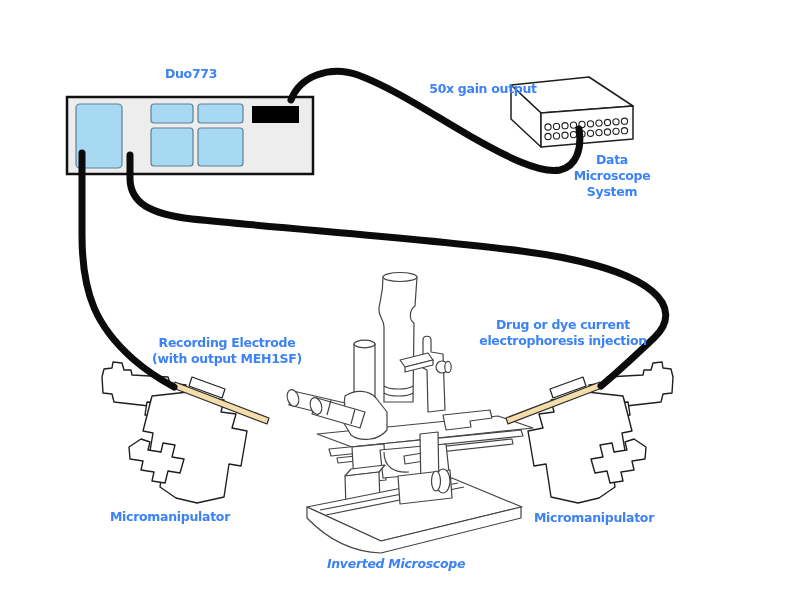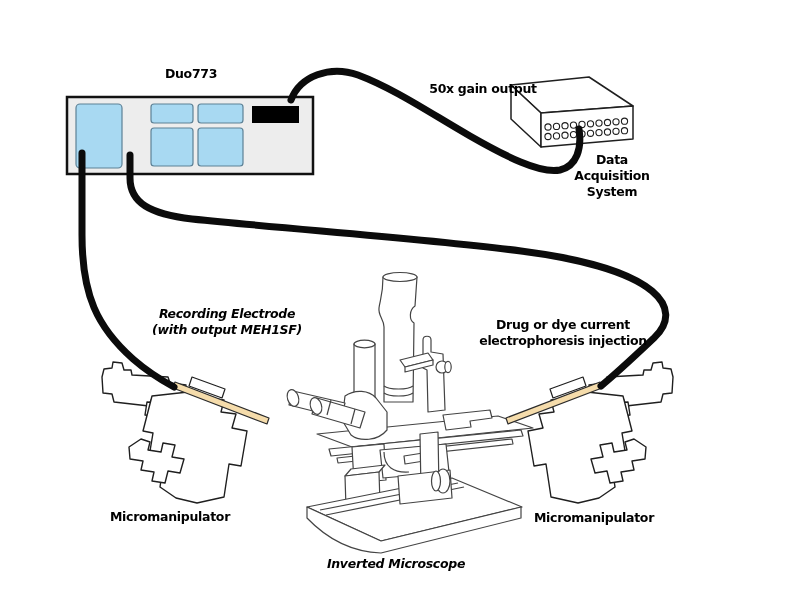--- a/index.html
+++ b/index.html
@@ -11,21 +11,21 @@
     font-family:"DejaVu Sans", sans-serif;
   }
   .stage svg{position:absolute;left:0;top:0;}
   .lbl{
     position:absolute;
     transform:translateX(-50%);
     text-align:center;
     font-weight:700;
     font-size:12.5px;
     line-height:1.28;
-    color:#000000;
+    color:#3b82f6;
     letter-spacing:-0.3px;
     white-space:nowrap;
   }
   .lbl.wrap{white-space:normal;width:90px;}
 </style>
 </head>
 <body>
 
 <div class="stage">
 
@@ -133,23 +133,23 @@
     <path d="M291,100 C300,76 330,65 358,75 C395,89 430,113 470,136 C505,156 540,174 560,170 C577,166 582,148 579,129"></path>
     <path d="M82,153 L82,235 C82,295 97,327 133,359 C149,373 161,380 174,387"></path>
     <path d="M130,155 L130,178 C130,203 150,214 192,219 C300,230 430,239 521,251 C576,258 628,271 652,291 C670,306 670,323 654,338 C637,354 618,372 601,386"></path>
   </g>
 </svg>
 
 <div class="lbl" style="left:191px; top:66px;">Duo773</div>
 
 <div class="lbl" style="left:436px; top:81px;margin-left:47px;">50x gain output</div>
 
-<div class="lbl wrap" style="left:612px; top:152px;">Data Acquisition System</div>
+<div class="lbl wrap" style="left:612px; top:152px;">Data Microscope System</div>
 
-<div class="lbl" style="left:227px; top:306px;font-style:italic;">
+<div class="lbl" style="left:227px; top:335px;">
   <div>Recording Electrode</div>
   <div>(with output MEH1SF)</div>
 </div>
 
 <div class="lbl" style="left:563px; top:317px;">
   <div>Drug or dye current</div>
   <div>electrophoresis injection</div>
 </div>
 
 <div class="lbl" style="left:170px; top:509px;">Micromanipulator</div>

